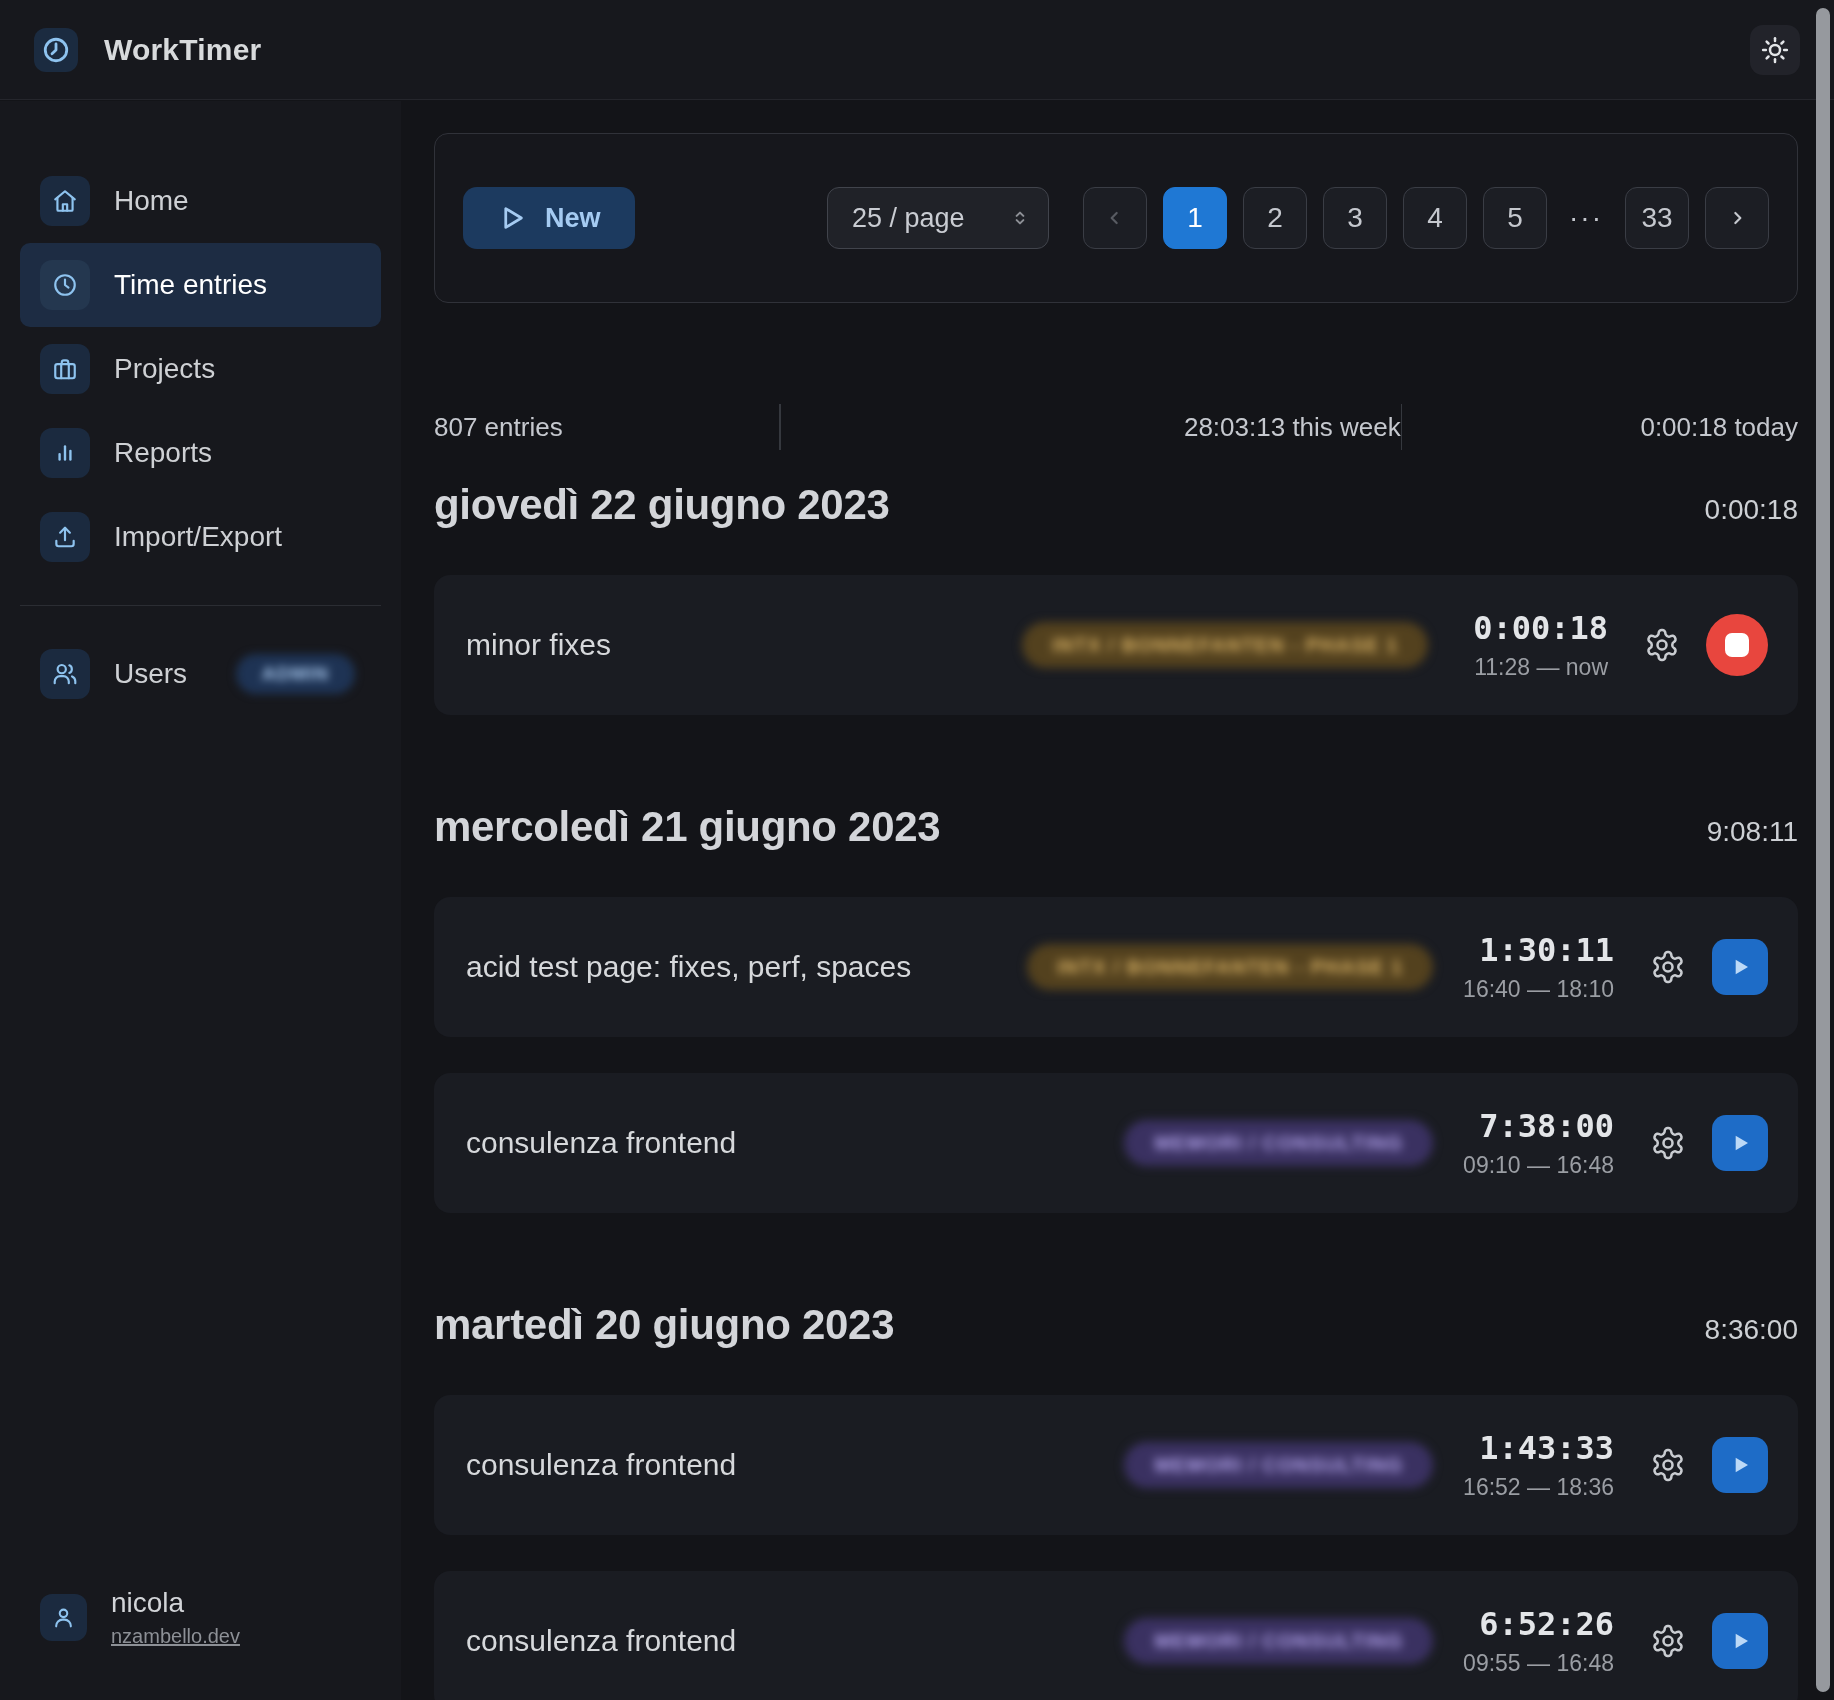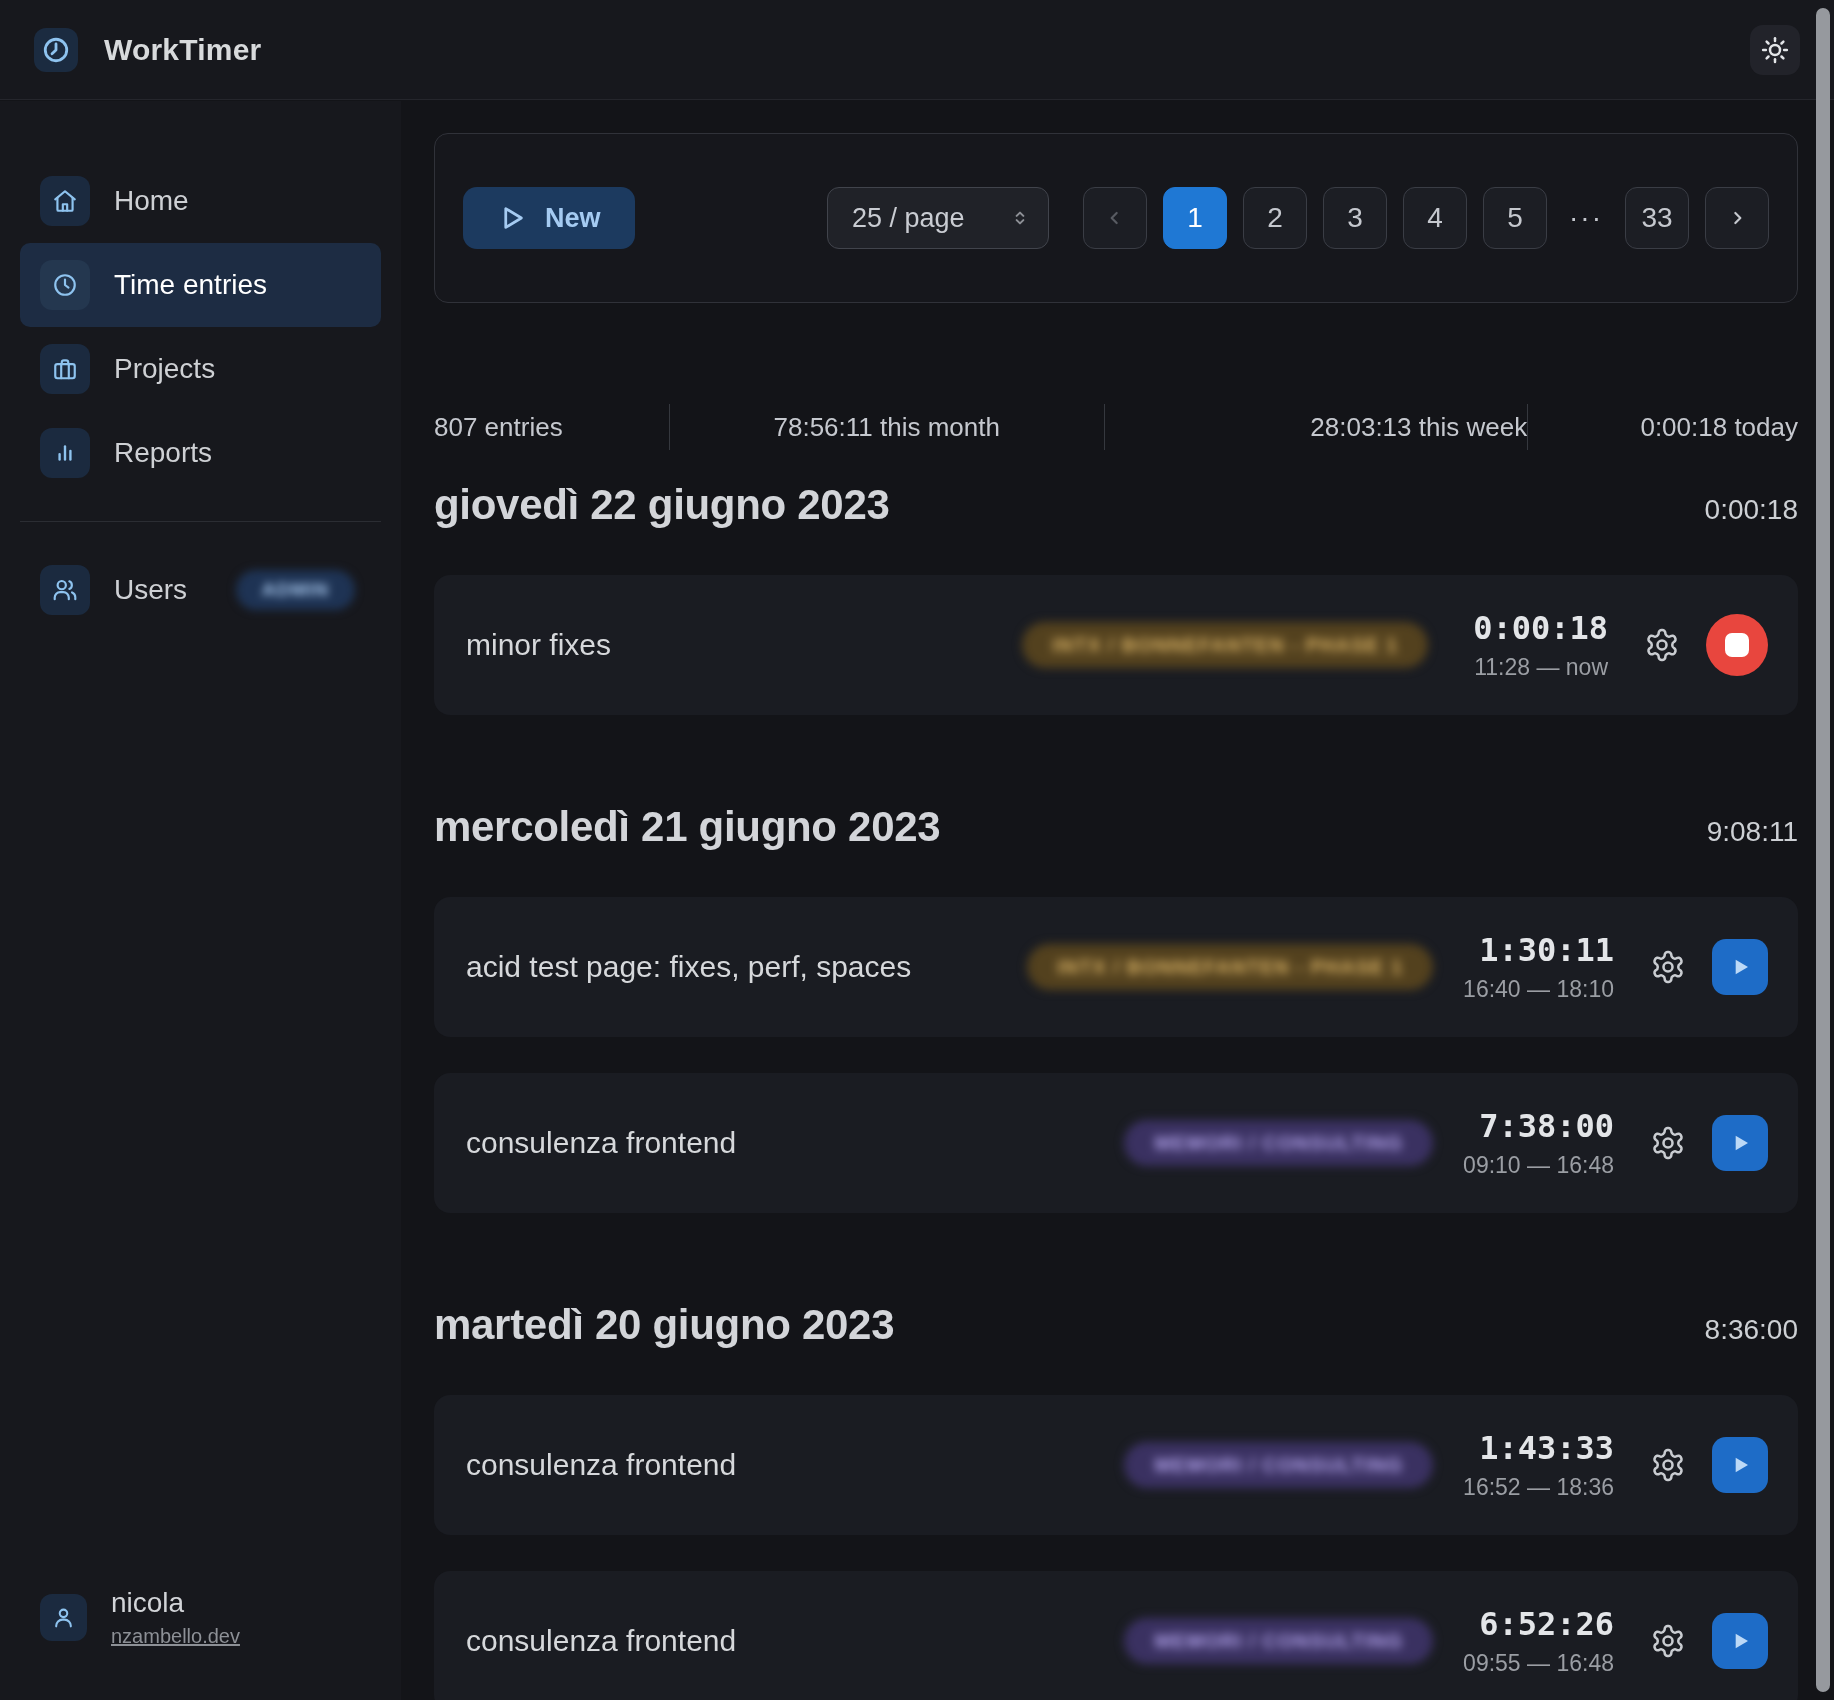--- a/index.html
+++ b/index.html
@@ -204,20 +204,30 @@
     </div>
     <div class="nav-item">
       <span class="icon-box">
         <svg width="26" height="26" viewBox="0 0 24 24" fill="none" stroke="currentColor" stroke-width="2.2" stroke-linecap="round">
             <path d="M7 18v-5"></path>
             <path d="M12 18V6"></path>
             <path d="M17 18v-8"></path>
           </svg>
       </span>
       <span class="nav-label">Reports</span>
+    </div>
+    <div class="nav-item">
+      <span class="icon-box">
+        <svg width="26" height="26" viewBox="0 0 24 24" fill="none" stroke="currentColor" stroke-width="2" stroke-linecap="round" stroke-linejoin="round">
+            <path d="M20 15.5v3a2 2 0 0 1-2 2H6a2 2 0 0 1-2-2v-3"></path>
+            <path d="m7.5 8 4.5-4.5L16.5 8"></path>
+            <path d="M12 3.5V15"></path>
+          </svg>
+      </span>
+      <span class="nav-label">Import/Export</span>
     </div>
 
     <div class="side-divider"></div>
 
     <div class="nav-item">
       <span class="icon-box">
         <svg width="26" height="26" viewBox="0 0 24 24" fill="none" stroke="currentColor" stroke-width="2" stroke-linecap="round" stroke-linejoin="round">
             <circle cx="9" cy="7.5" r="3.8"></circle>
             <path d="M2.5 20.5v-1.5a5 5 0 0 1 5-5h3a5 5 0 0 1 5 5v1.5"></path>
             <path d="M16 4a3.8 3.8 0 0 1 0 7"></path>
@@ -282,21 +292,20 @@
                 <path d="m10 6 6 6-6 6"></path>
               </svg>
           </span>
         </button>
       </div>
     </div>
 
     <div class="stats">
       <span class="stat stat-entries">807 entries</span>
       <span class="stat-sep"></span>
-      <span class="stat stat-month">78:56:11 this month</span>
       <span class="stat-sep"></span>
       <span class="stat stat-week">28:03:13 this week</span>
       <span class="stat-sep"></span>
       <span class="stat stat-today">0:00:18 today</span>
     </div>
 
     <div>
   <section class="day">
     <div class="day-header">
       <h2 class="day-title">giovedì 22 giugno 2023</h2>

